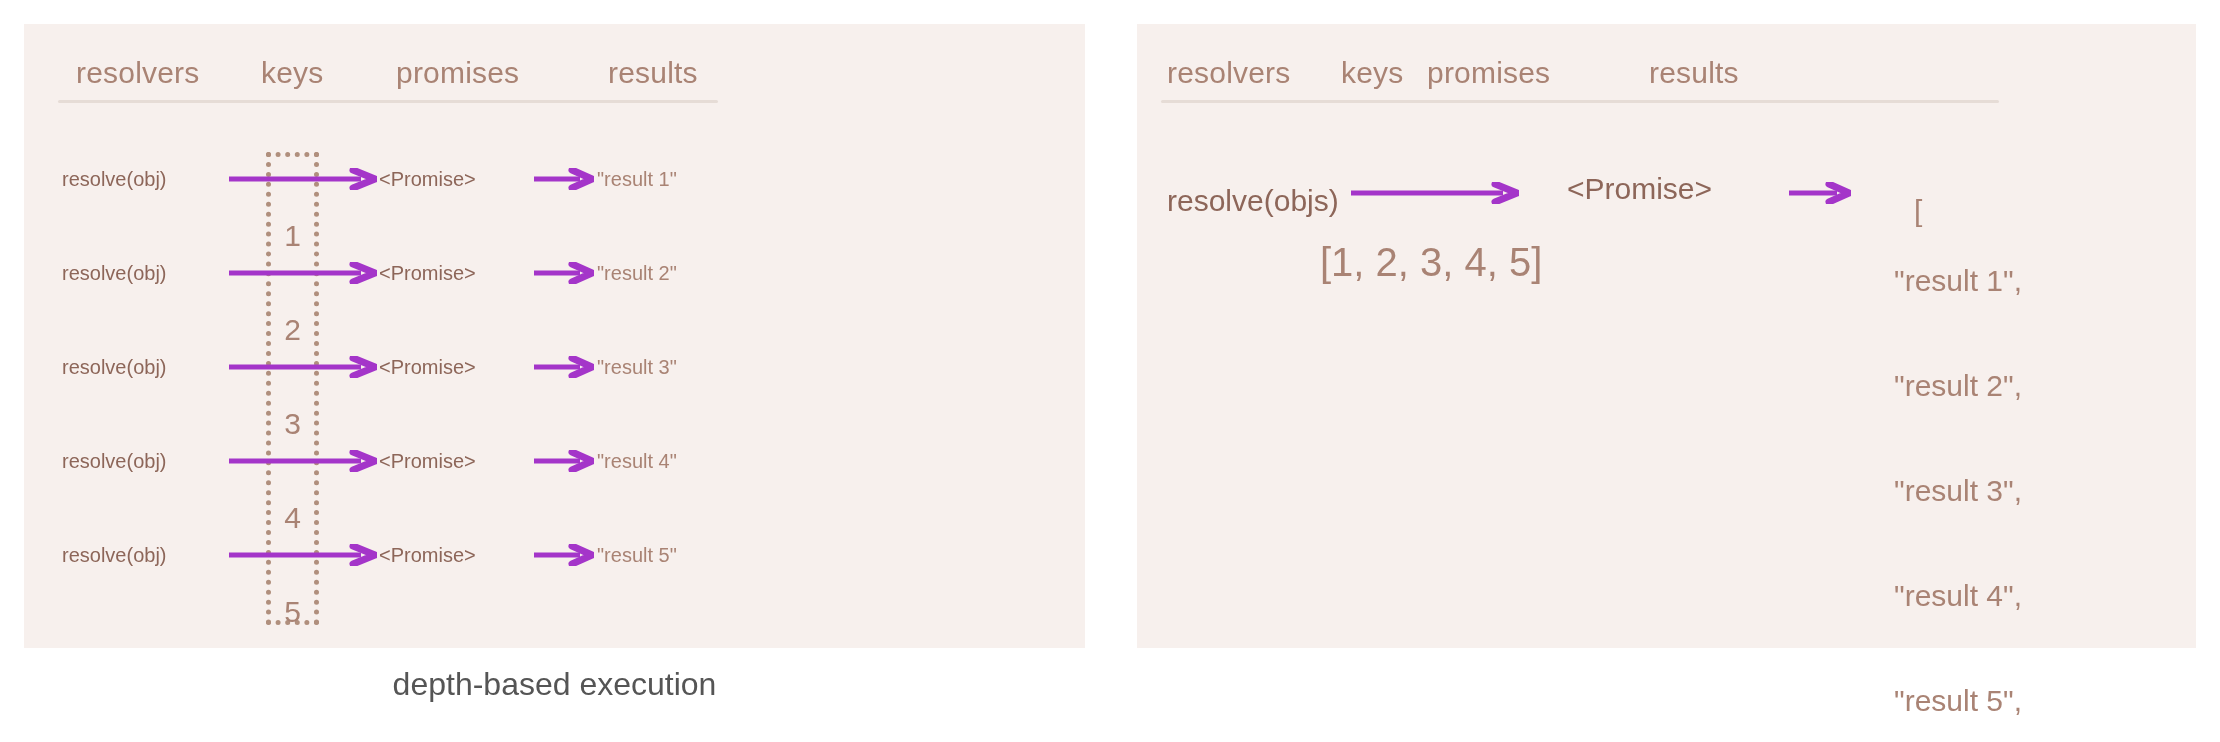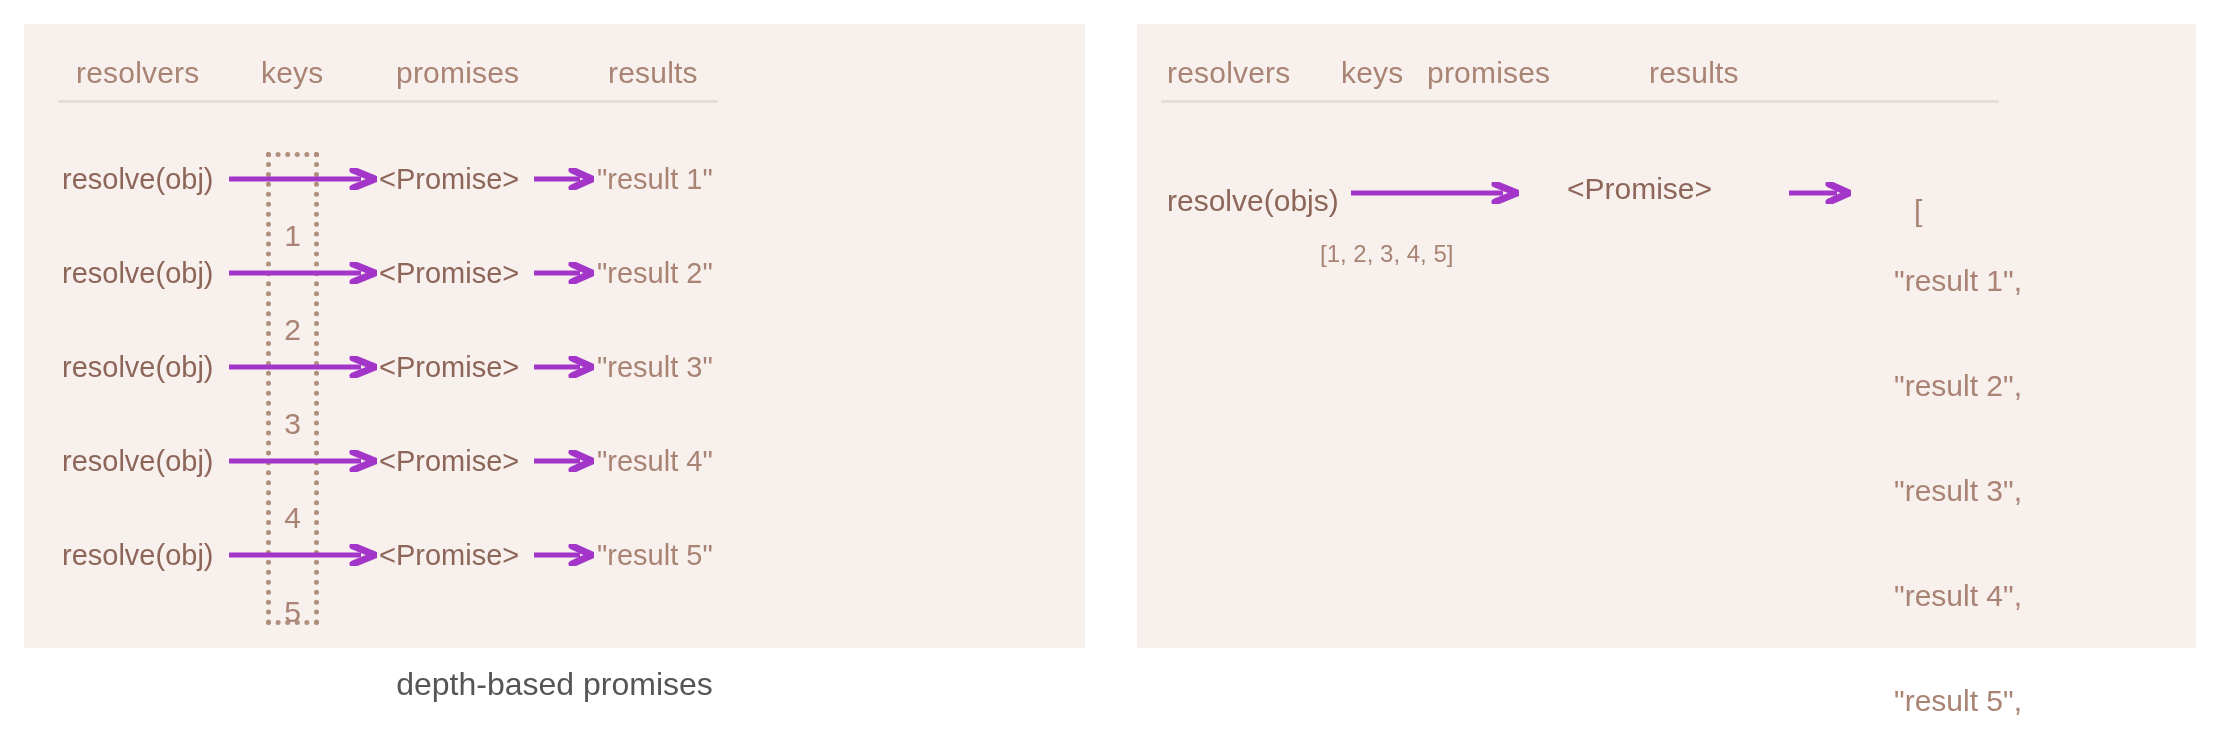--- a/index.html
+++ b/index.html
@@ -66,21 +66,21 @@
   .row {
     position: absolute;
     left: 0;
     height: 40px;
     width: 100%;
   }
   .cell {
     position: absolute;
     top: 50%;
     transform: translateY(-50%);
-    font-size: 29px;
+    font-size: 20px;
     color: #8d6659;
     white-space: nowrap;
     font-family: "Liberation Sans", sans-serif;
   }
   .cell.resolver { left: 38px; }
   .cell.promise  { left: 355px; }
   .cell.result   { left: 573px; color: #a98374; }
 
   
   .arrow {
@@ -120,21 +120,21 @@
     left: 30px;
     top: 160px;
     font-size: 30px;
     color: #8d6659;
     white-space: nowrap;
   }
   .r-keys {
     position: absolute;
     left: 183px;
     top: 216px;
-    font-size: 24px;
+    font-size: 40px;
     color: #a98374;
     white-space: nowrap;
   }
   .r-promise {
     position: absolute;
     left: 430px;
     top: 148px;
     font-size: 30px;
     color: #8d6659;
     white-space: nowrap;
@@ -322,15 +322,15 @@
       <span class="bracket">[</span>
       <span class="item">"result 1",</span>
       <span class="item">"result 2",</span>
       <span class="item">"result 3",</span>
       <span class="item">"result 4",</span>
       <span class="item">"result 5",</span>
       
     </div>
   </div>
 
-  <div class="caption left-cap">depth-based promises</div>
+  <div class="caption left-cap">depth-based execution</div>
 
 </div>
 
 </body></html>

